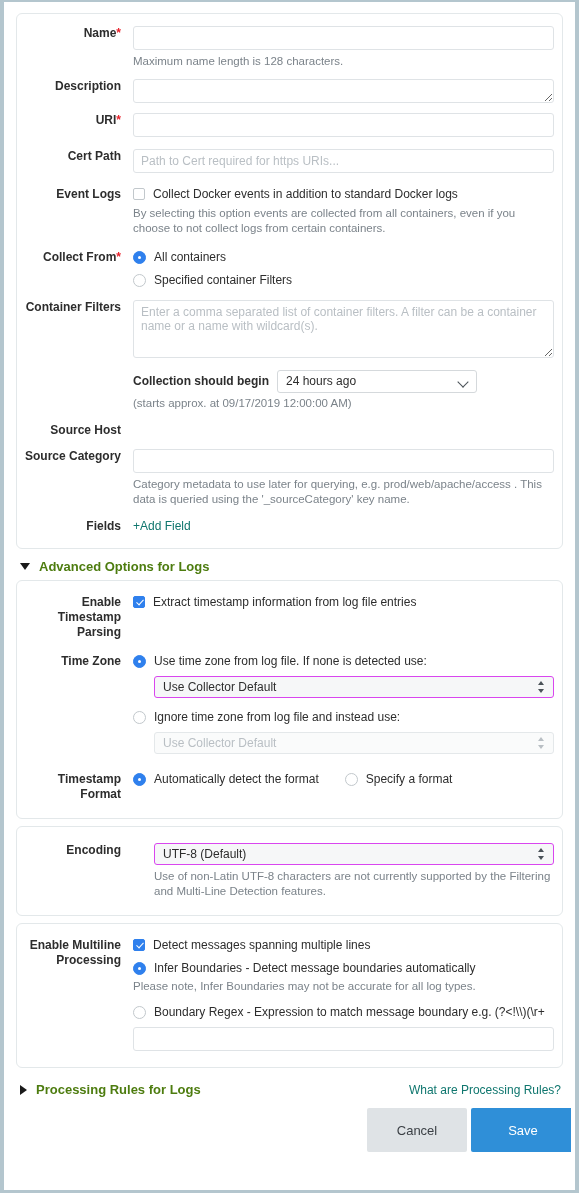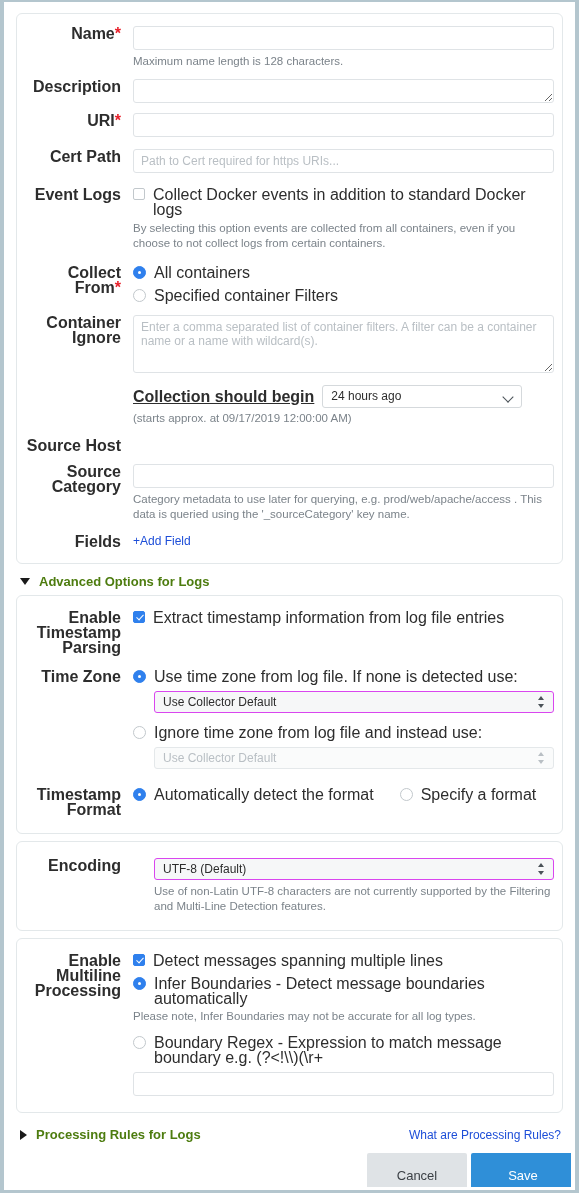--- a/index.html
+++ b/index.html
@@ -57,21 +57,21 @@
     display: flex;
     align-items: flex-start;
     padding: 0 8px 0 0;
   }
   .lbl {
     width: 116px;
     min-width: 116px;
     text-align: right;
     padding-right: 12px;
     font-weight: bold;
-    font-size: 16px;
+    font-size: 12px;
     color: #2d2d2d;
     line-height: 15px;
   }
   .req { color: #e8202a; font-weight: bold; }
   .ctl { flex: 1; min-width: 0; }
 
   
   .txt {
     display: block;
     width: 100%;
@@ -111,21 +111,21 @@
   }
   .hint.tight { margin-top: 3px; }
 
   
   .opt {
     display: flex;
     align-items: flex-start;
     line-height: 15px;
   }
   .opt + .opt { margin-top: 8px; }
-  .opt-txt { font-size: 16px; color: #2d2d2d; }
+  .opt-txt { font-size: 12px; color: #2d2d2d; }
 
   .cb {
     width: 12px; height: 12px;
     min-width: 12px;
     border: 1px solid #c2c8cc;
     border-radius: 2px;
     background: #ffffff;
     margin: 1px 8px 0 0;
     position: relative;
   }
@@ -222,21 +222,21 @@
     border-left: 3.5px solid transparent;
     border-right: 3.5px solid transparent;
   }
   .sel-arrows i.up   { top: 1px;  border-bottom: 4.5px solid #4a5258; }
   .sel-arrows i.down { top: 9px;  border-top: 4.5px solid #4a5258; }
   .sel.ghost .sel-arrows i.up   { border-bottom-color: #b9bfc4; }
   .sel.ghost .sel-arrows i.down { border-top-color: #b9bfc4; }
 
   
   .link {
-    color: #1d4ed8;
+    color: #0f766e;
     font-size: 12px;
     text-decoration: none;
     cursor: pointer;
   }
 
   
   .section-head {
     display: flex;
     align-items: center;
     padding: 10px 10px 6px 12px;
@@ -349,30 +349,30 @@
             <span class="opt-txt">All containers</span>
           </div>
           <div class="opt">
             <span class="rb"></span>
             <span class="opt-txt">Specified container Filters</span>
           </div>
         </div>
       </div>
 
       <div class="row" style="padding-top:12px;">
-        <div class="lbl">Container Ignore</div>
+        <div class="lbl">Container Filters</div>
         <div class="ctl">
           <textarea class="ta big" placeholder="Enter a comma separated list of container filters. A filter can be a container name or a name with wildcard(s)." style=""></textarea>
         </div>
       </div>
 
       <div class="row" style="padding-top:12px;">
         <div class="lbl"></div>
         <div class="ctl">
-          <div style="display:flex;align-items:center;text-decoration:underline;">
+          <div style="display:flex;align-items:center;">
             <span class="lbl" style="width:auto;min-width:0;padding-right:8px;text-align:left;">Collection should begin</span>
             <span class="dd">
               <span class="dd-val">24 hours ago</span>
               <span class="dd-chev"></span>
             </span>
           </div>
           <div class="hint tight">(starts approx. at 09/17/2019 12:00:00 AM)</div>
         </div>
       </div>
 

